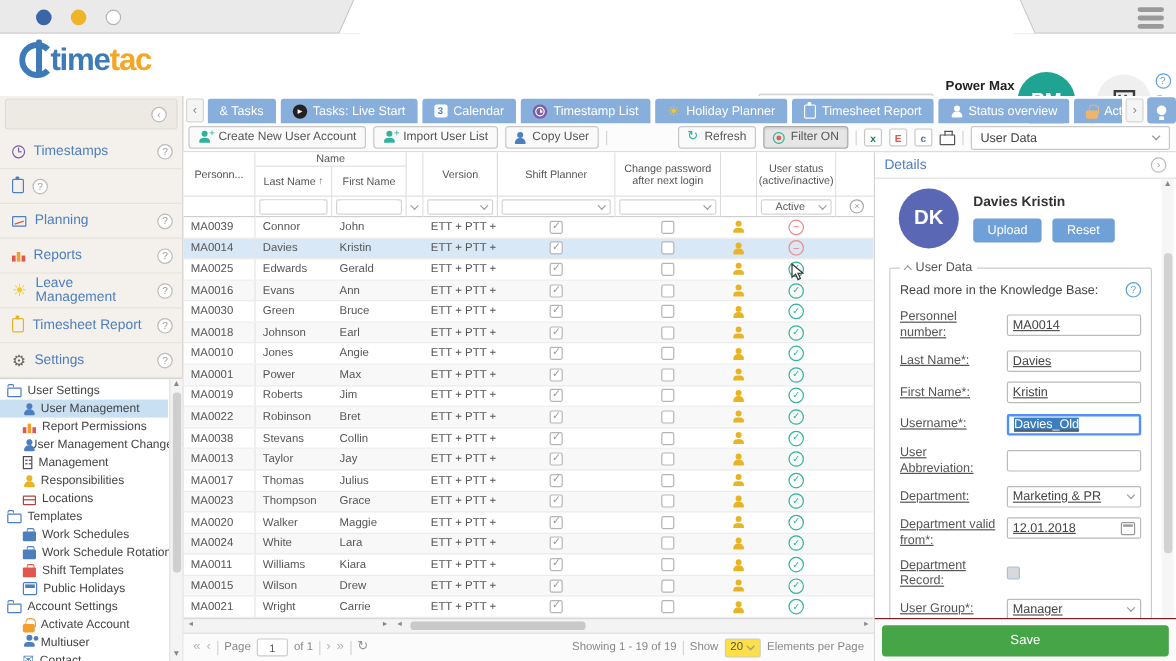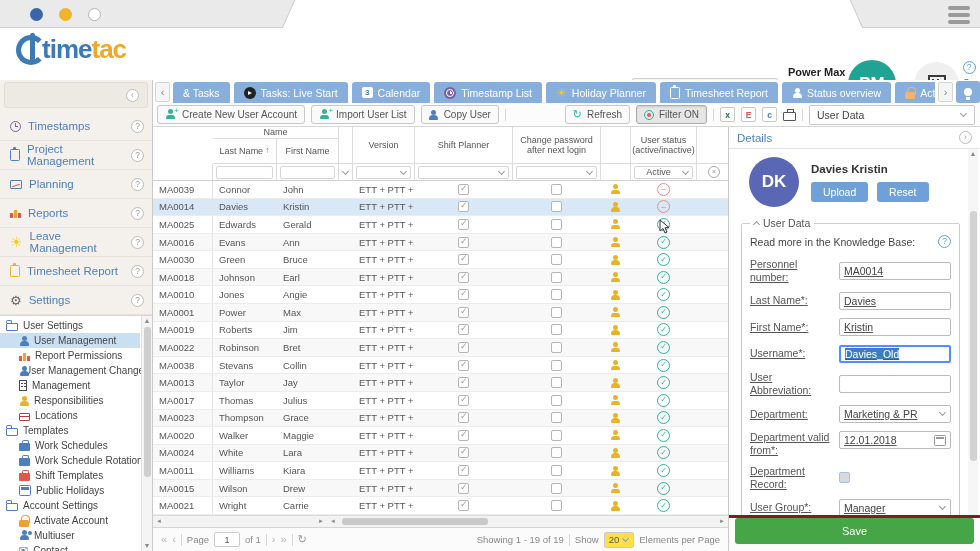--- a/index.html
+++ b/index.html
@@ -175,21 +175,21 @@
   .fctl{width:112px;flex:none;display:flex;align-items:center;}
   .tinput{width:112px;height:18px;border:1px solid #BBB;border-radius:2px;font-size:10.5px;color:#444;padding:0 4px;font-family:inherit;background:#fff;}
   .inputbox{width:112px;height:18px;border:1px solid #BBB;border-radius:2px;display:flex;align-items:center;padding:0 4px;font-size:10.5px;color:#444;background:#fff;}
   .inputbox.focus{border:2px solid #4D90FE;}
   .inputbox .hl{background:#3D7EBF;color:#fff;}
   .selbox{width:112px;height:18px;border:1px solid #BBB;border-radius:2px;display:flex;align-items:center;padding:0 4px;font-size:10.5px;color:#444;background:#fff;cursor:pointer;}
   .selbox .val{flex:1;overflow:hidden;white-space:nowrap;}
   .ic-cal{width:12px;height:11px;border:1.2px solid #999;border-radius:1.5px;position:relative;display:inline-block;flex:none;}
   .ic-cal::before{content:"";position:absolute;top:1px;left:1px;right:1px;height:2.5px;background:#999;}
   .ic-cal.blue{border-color:var(--link-blue);} .ic-cal.blue::before{background:var(--link-blue);}
-  #dfoot{height:36px;border-top:3px solid #7f1d1d;background:#FBFBFB;display:flex;gap:8px;padding:0 6px;}
+  #dfoot{height:36px;border-top:1px solid #7f1d1d;background:#FBFBFB;display:flex;align-items:center;gap:8px;padding:0 6px;}
   .savebtn{flex:1.55;height:26px;background:var(--save-green);color:#fff;border:none;border-radius:3px;font-size:11px;font-family:inherit;cursor:pointer;}
   .closebtn{flex:1;height:26px;background:#F2F2F2;color:#888;border:1px solid #CFCFCF;border-radius:3px;font-size:11px;font-family:inherit;cursor:pointer;}
   .dscroll{position:absolute;top:0;bottom:0;right:2px;width:10px;background:#F6F6F6;}
   .dscroll .arr{height:10px;color:#888;font-size:7px;text-align:center;line-height:10px;}
   .dscroll .thumb{position:absolute;left:1.5px;width:7px;top:62px;height:250px;background:#D2D2D2;border-radius:3px;}
 
   
   .ic-folder{position:relative;display:inline-block;width:12px;height:8px;border:1.3px solid var(--link-blue);border-radius:1px;margin-top:3px;flex:none;}
   .ic-folder::before{content:"";position:absolute;top:-3.8px;left:-1.3px;width:4.5px;height:2px;border:1.3px solid var(--link-blue);border-bottom:0;border-radius:2px 2px 0 0;}
   .ic-case{position:relative;display:inline-block;width:11px;height:8px;background:currentColor;border-radius:1px;margin-top:3px;flex:none;}
@@ -265,21 +265,20 @@
       <span class="circ">‹</span>
     </div>
     <div id="sidemenu">
         <div class="side-item">
           <span class="ic-clock clock-sb"></span>
           <span class="lbl">Timestamps</span>
           <span class="circ">?</span>
         </div>
         <div class="side-item">
           <span class="ic-clip clip-blue"></span>
-          <span class="lbl">Project Management</span>
           <span class="circ">?</span>
         </div>
         <div class="side-item">
           <span class="ic-chart"></span>
           <span class="lbl">Planning</span>
           <span class="circ">?</span>
         </div>
         <div class="side-item">
           <span class="ic-bars"></span>
           <span class="lbl">Reports</span>
@@ -452,20 +451,21 @@
       <span class="select" id="viewselect">
         <span class="val">User Data</span>
           <span class="chv"></span>
       </span>
     </div>
 
     <div id="contentrow">
 
       <div id="tablearea">
         <div id="thead" class="cols">
+          <div class="hc" style="grid-column:1;grid-row:1/3;">Personn...</div>
           <div class="hc" style="grid-column:2/4;grid-row:1;">Name</div>
           <div class="hc" style="grid-column:2;grid-row:2;">
               <span>Last Name</span>
               <span class="sort">↑</span>
             </div>
           <div class="hc" style="grid-column:3;grid-row:2;">First Name</div>
           <div class="hc" style="grid-column:4;grid-row:1/3;"></div>
           <div class="hc" style="grid-column:5;grid-row:1/3;">Version</div>
           <div class="hc" style="grid-column:6;grid-row:1/3;">Shift Planner</div>
           <div class="hc" style="grid-column:7;grid-row:1/3;">Change password after next login</div>

